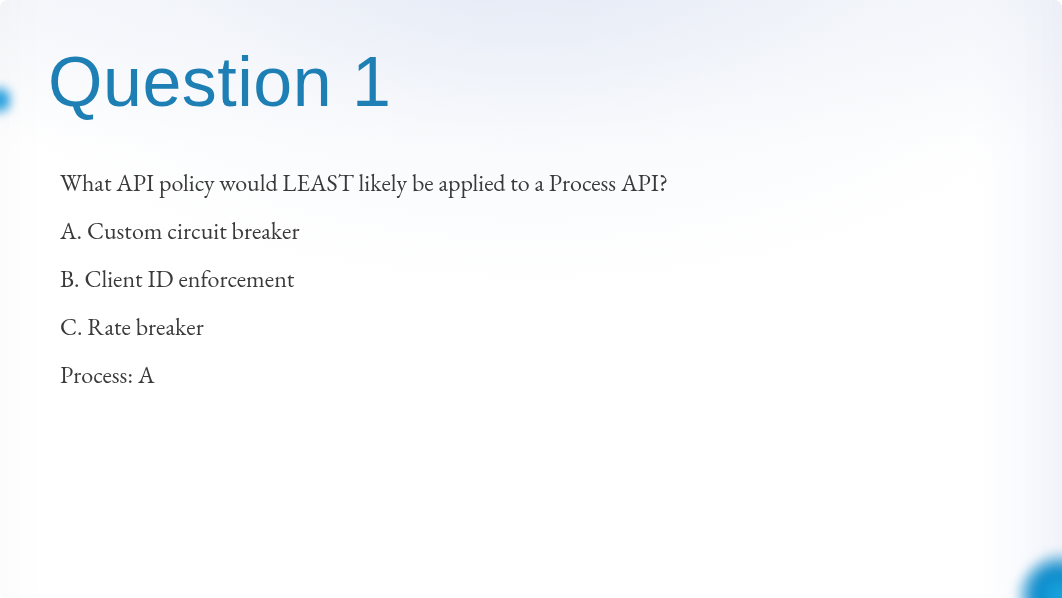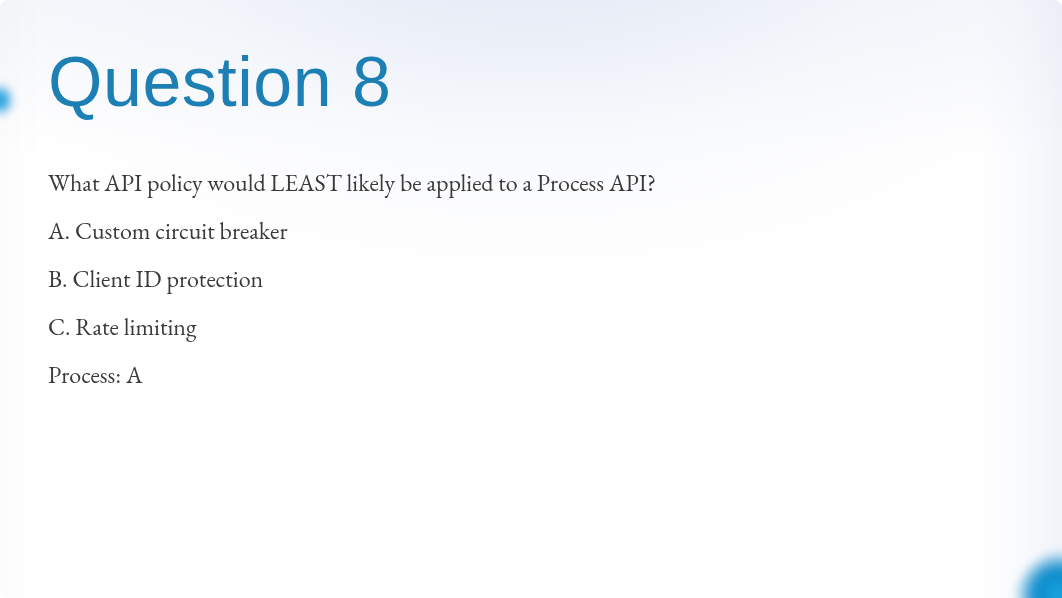--- a/index.html
+++ b/index.html
@@ -76,21 +76,21 @@
   .body {
     position: absolute;
     left: 48px;
     top: 166px;
     right: 60px;
     color: #3a3a3a;
     font-size: 24px;
     line-height: 1.42;
   }
   .body p {
-    margin: 0 0 14px 0;
+    margin: 0 0 14px 12px;
     font-weight: 400;
   }
   
   .slide::after {
     content:"";
     position:absolute;
     inset:0;
     border-radius:8px;
     box-shadow: inset 60px 0 80px -80px rgba(0,0,0,0.05),
                 inset -60px 0 80px -80px rgba(0,0,0,0.05);
@@ -98,23 +98,23 @@
   }
 </style>
 </head>
 <body>
 
 <div class="slide">
 
   <div class="marker-left"></div>
   <div class="marker-bottom-right"></div>
 
-  <div class="title">Question 8</div>
+  <div class="title">Question 1</div>
 
   <div class="body">
     <p>What API policy would LEAST likely be applied to a Process API?</p>
     <p>A. Custom circuit breaker</p>
-    <p>B. Client ID protection</p>
-    <p>C. Rate limiting</p>
+    <p>B. Client ID enforcement</p>
+    <p>C. Rate breaker</p>
     <p>Process: A</p>
   </div>
 
 </div>
 
 </body></html>

